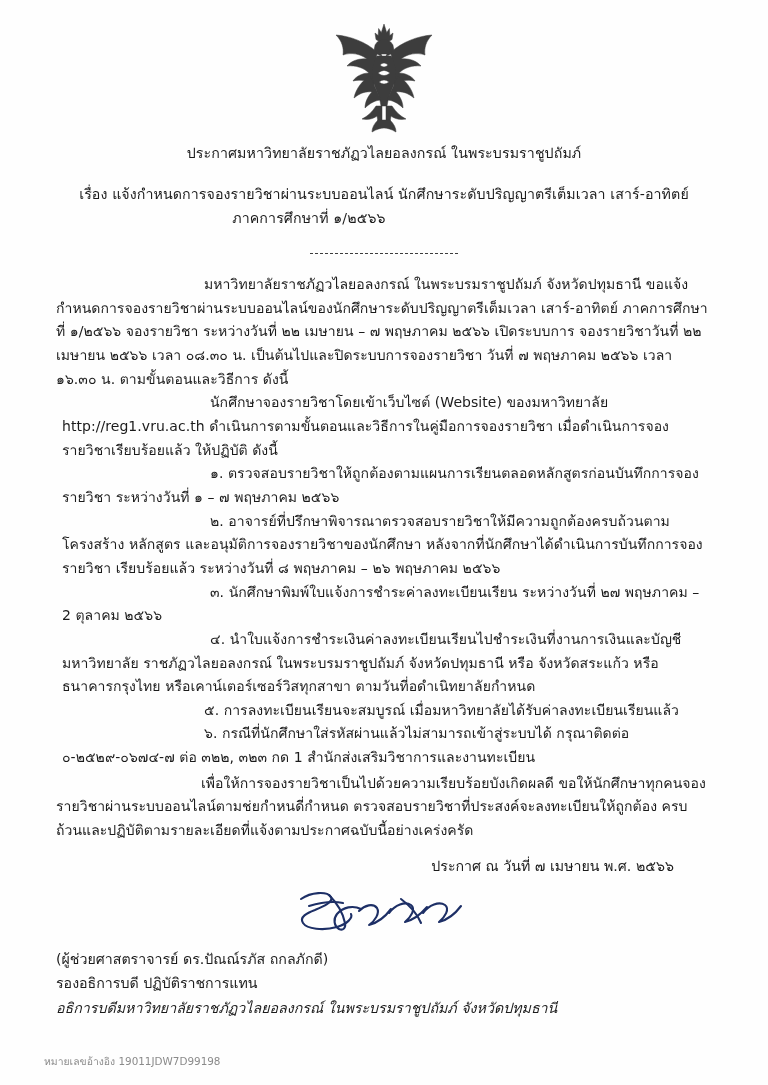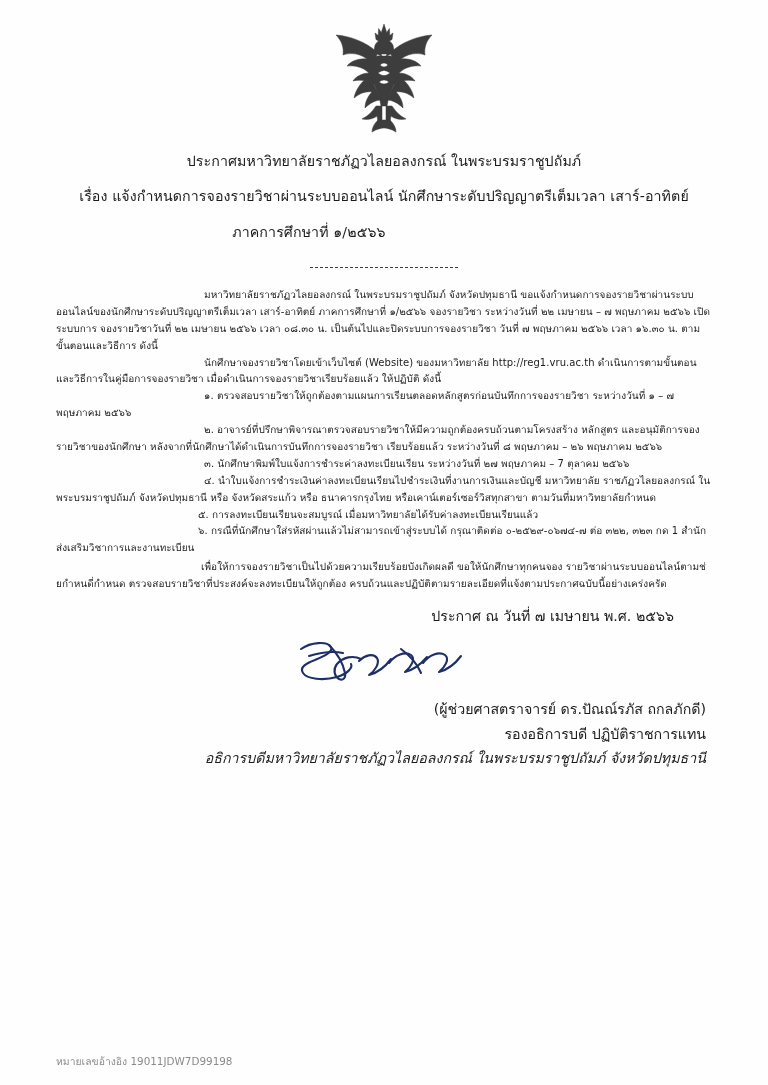--- a/index.html
+++ b/index.html
@@ -35,58 +35,58 @@
   .emblem {
     width: 128px;
     height: 118px;
     opacity: 0.88;
     filter: grayscale(100%) contrast(108%);
   }
 
   
   .doc {
     position: absolute;
-    top: 150px;
+    top: 142px;
     left: 56px;
     width: 656px;
   }
 
   .title-block {
     text-align: center;
     line-height: 1.62;
     font-size: 14.2px;
     letter-spacing: 0.1px;
   }
   .title-line-1 { display: block; }
   .title-line-2 {
     display: block;
-    margin-top: 12px;
+    margin-top: 18px;
   }
   .title-line-3 {
     display: block;
-    margin-top: 13px;
+    margin-top: 1px;
     padding-right: 150px;
   }
 
   .rule-wrap {
     text-align: center;
     margin-top: 13px;
     margin-bottom: 11px;
   }
   .rule {
     display: inline-block;
     width: 148px;
     border-top: 1.4px dashed #3c3c3c;
     height: 0;
     vertical-align: middle;
   }
 
   p.para {
     margin: 0;
-    font-size: 10px;
+    font-size: 14px;
     line-height: 1.69;
     text-align: left;
     text-indent: 0;
     letter-spacing: 0.05px;
   }
   p.para .lead {
     display: inline-block;
     width: 148px;
   }
   p.para .lead-item {
@@ -94,21 +94,21 @@
     width: 148px;
   }
   p.para .lead-short {
     display: inline-block;
     width: 142px;
   }
   p.para .lead-close {
     display: inline-block;
     width: 145px;
   }
-  .para + .para { margin-top: 0px; }
+  .para + .para { margin-top: 0px; margin-left: 6px; }
 
   .gap-sm { height: 2px; }
 
   
   .item { margin-top: 0px; }
 
   .date-line {
     margin-top: 12px;
     text-align: right;
     font-size: 14.2px;
@@ -120,32 +120,32 @@
     margin-top: 6px;
     text-align: center;
     padding-right: 10px;
   }
   .signature {
     width: 180px;
     height: 58px;
   }
   .sig-names {
     margin-top: 2px;
-    text-align: right;
+    text-align: left;
     font-size: 14.2px;
     line-height: 1.74;
     padding-right: 6px;
   }
   .sig-names span { display: block; }
   .sig-role-last { letter-spacing: 0.02px; font-style: italic; }
 
   
   .footer {
     position: absolute;
-    left: 56px;
+    left: 44px;
     bottom: 14px;
     color: #8a8a8a;
     font-size: 10.4px;
     line-height: 1.95;
     font-family: "DejaVu Sans", "Liberation Sans", sans-serif;
   }
   .footer span { display: block; white-space: nowrap; }
 </style>
 </head>
 <body>
@@ -221,28 +221,28 @@
     <p class="para item">
       <span class="lead-item"></span><span>๒.</span>
       <span>อาจารย์ที่ปรึกษาพิจารณาตรวจสอบรายวิชาให้มีความถูกต้องครบถ้วนตามโครงสร้าง</span>
       <span>หลักสูตร  และอนุมัติการจองรายวิชาของนักศึกษา  หลังจากที่นักศึกษาได้ดำเนินการบันทึกการจองรายวิชา</span>
       <span>เรียบร้อยแล้ว ระหว่างวันที่  ๘ พฤษภาคม – ๒๖ พฤษภาคม ๒๕๖๖</span>
     </p>
 
     <p class="para item">
       <span class="lead-item"></span><span>๓.</span>
       <span>นักศึกษาพิมพ์ใบแจ้งการชำระค่าลงทะเบียนเรียน ระหว่างวันที่ ๒๗ พฤษภาคม –</span>
-      <span>7 ตุลาคม ๒๕๖๖</span>
+      <span>2 ตุลาคม ๒๕๖๖</span>
     </p>
 
     <p class="para item">
       <span class="lead-item"></span><span>๔.</span>
       <span>นำใบแจ้งการชำระเงินค่าลงทะเบียนเรียนไปชำระเงินที่งานการเงินและบัญชี มหาวิทยาลัย</span>
       <span>ราชภัฏวไลยอลงกรณ์ ในพระบรมราชูปถัมภ์ จังหวัดปทุมธานี หรือ จังหวัดสระแก้ว หรือ ธนาคารกรุงไทย</span>
-      <span>หรือเคาน์เตอร์เซอร์วิสทุกสาขา ตามวันที่มหาวิทยาลัยกำหนด</span>
+      <span>หรือเคาน์เตอร์เซอร์วิสทุกสาขา ตามวันที่อดำเนิทยาลัยกำหนด</span>
     </p>
 
     <p class="para item">
       <span class="lead-short"></span><span>๕.</span>
       <span>การลงทะเบียนเรียนจะสมบูรณ์ เมื่อมหาวิทยาลัยได้รับค่าลงทะเบียนเรียนแล้ว</span>
     </p>
 
     <p class="para item">
       <span class="lead-short"></span><span>๖.</span>
       <span>กรณีที่นักศึกษาใส่รหัสผ่านแล้วไม่สามารถเข้าสู่ระบบได้ กรุณาติดต่อ ๐-๒๕๒๙-๐๖๗๔-๗</span>

